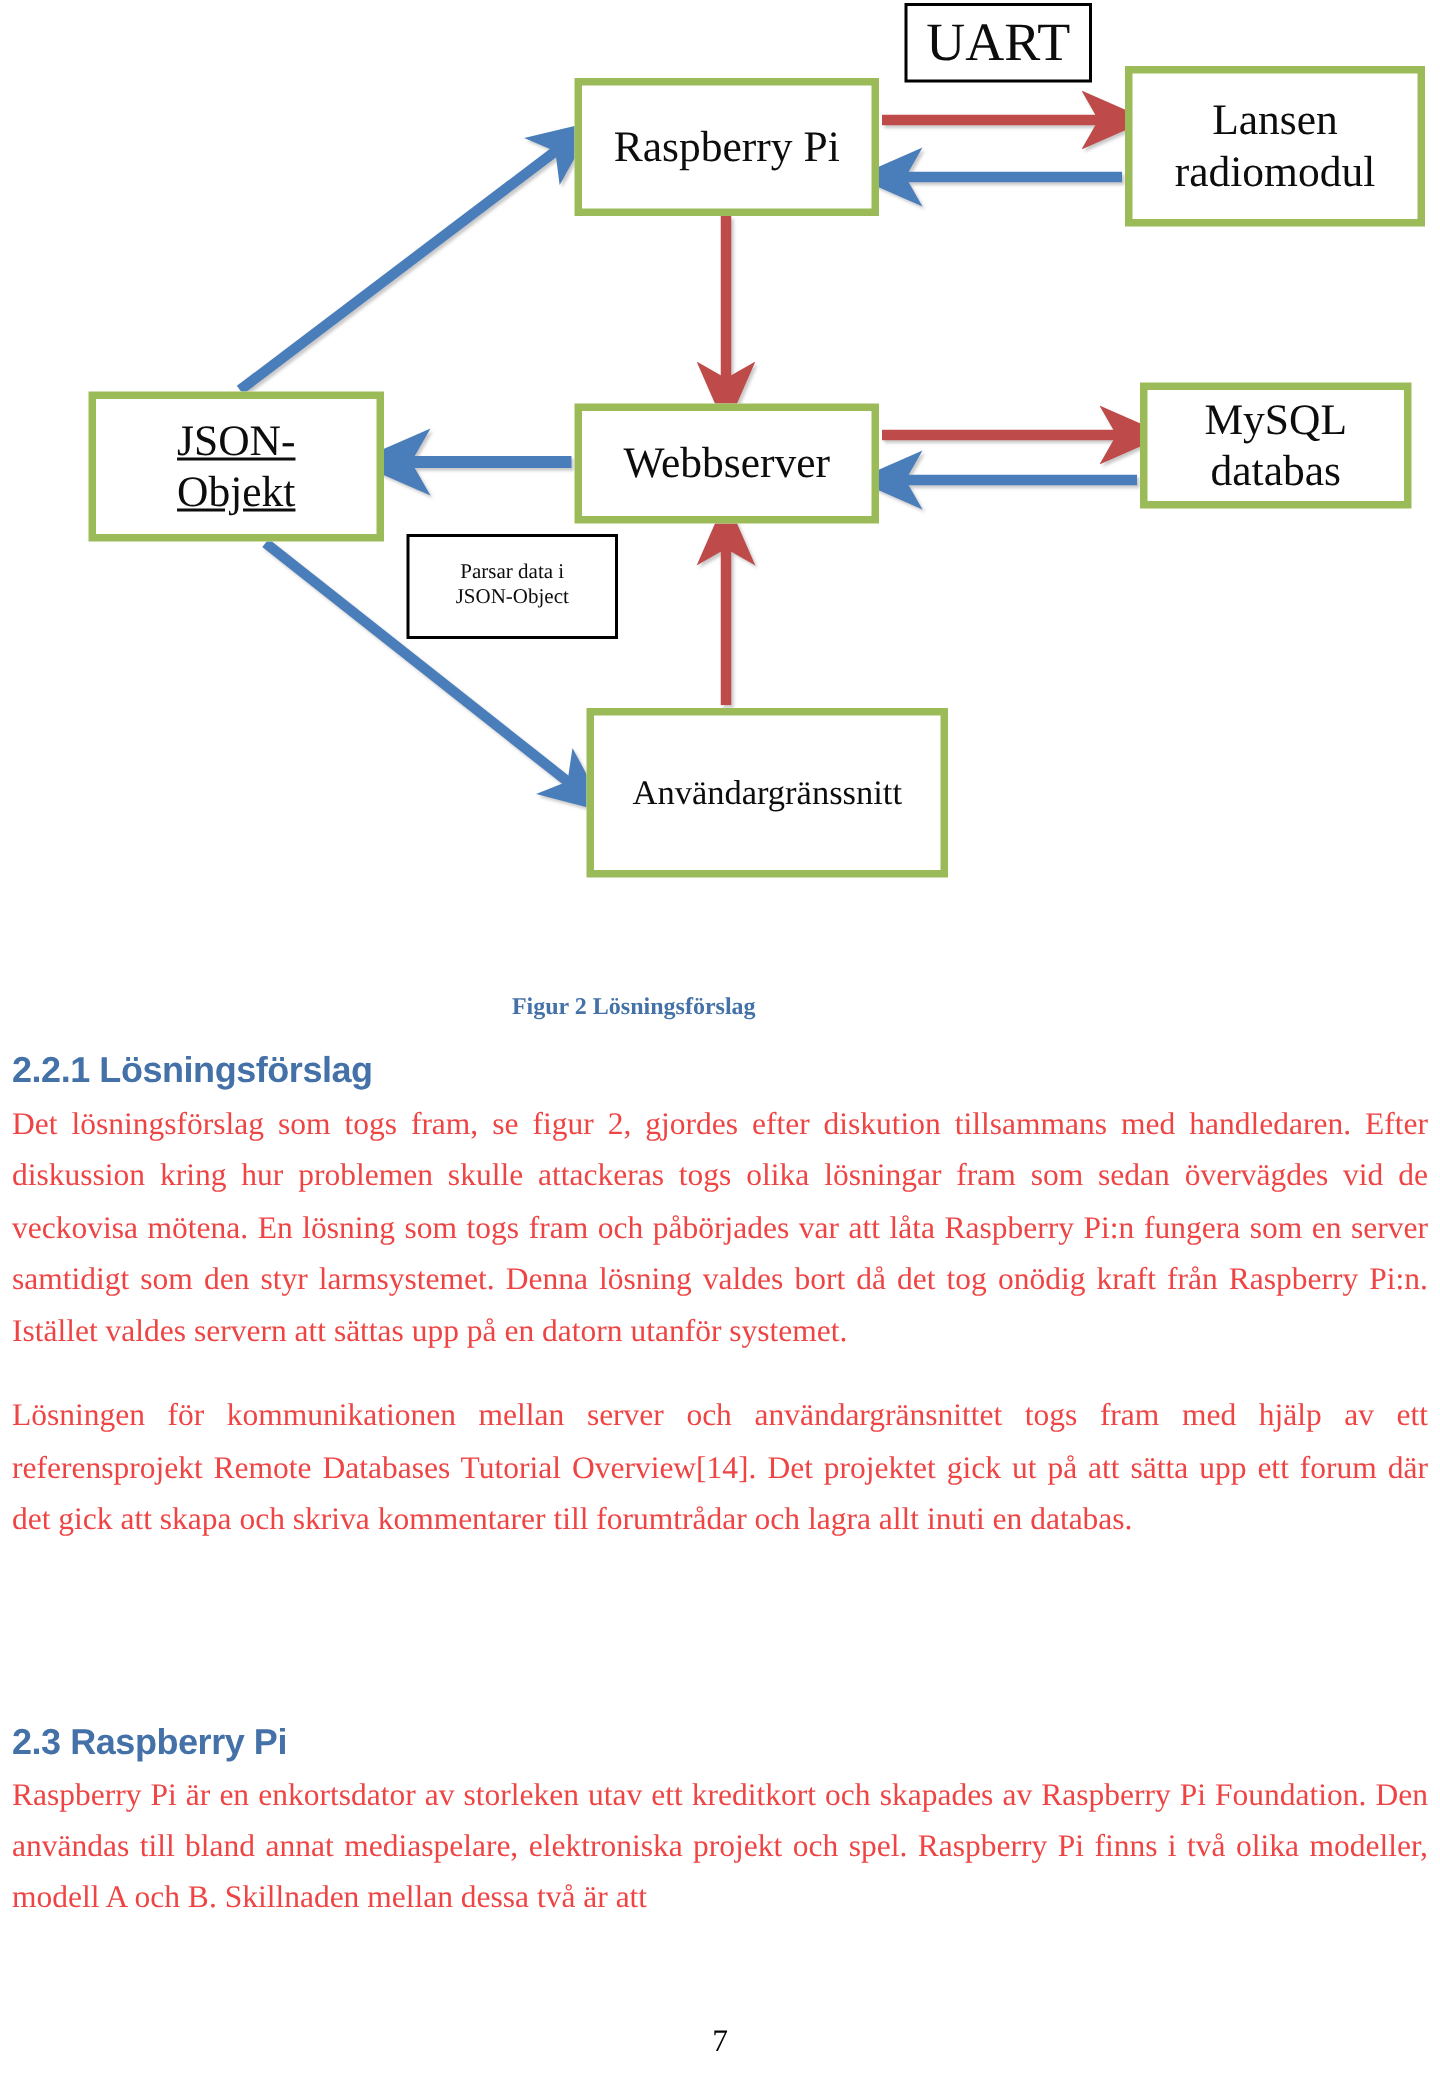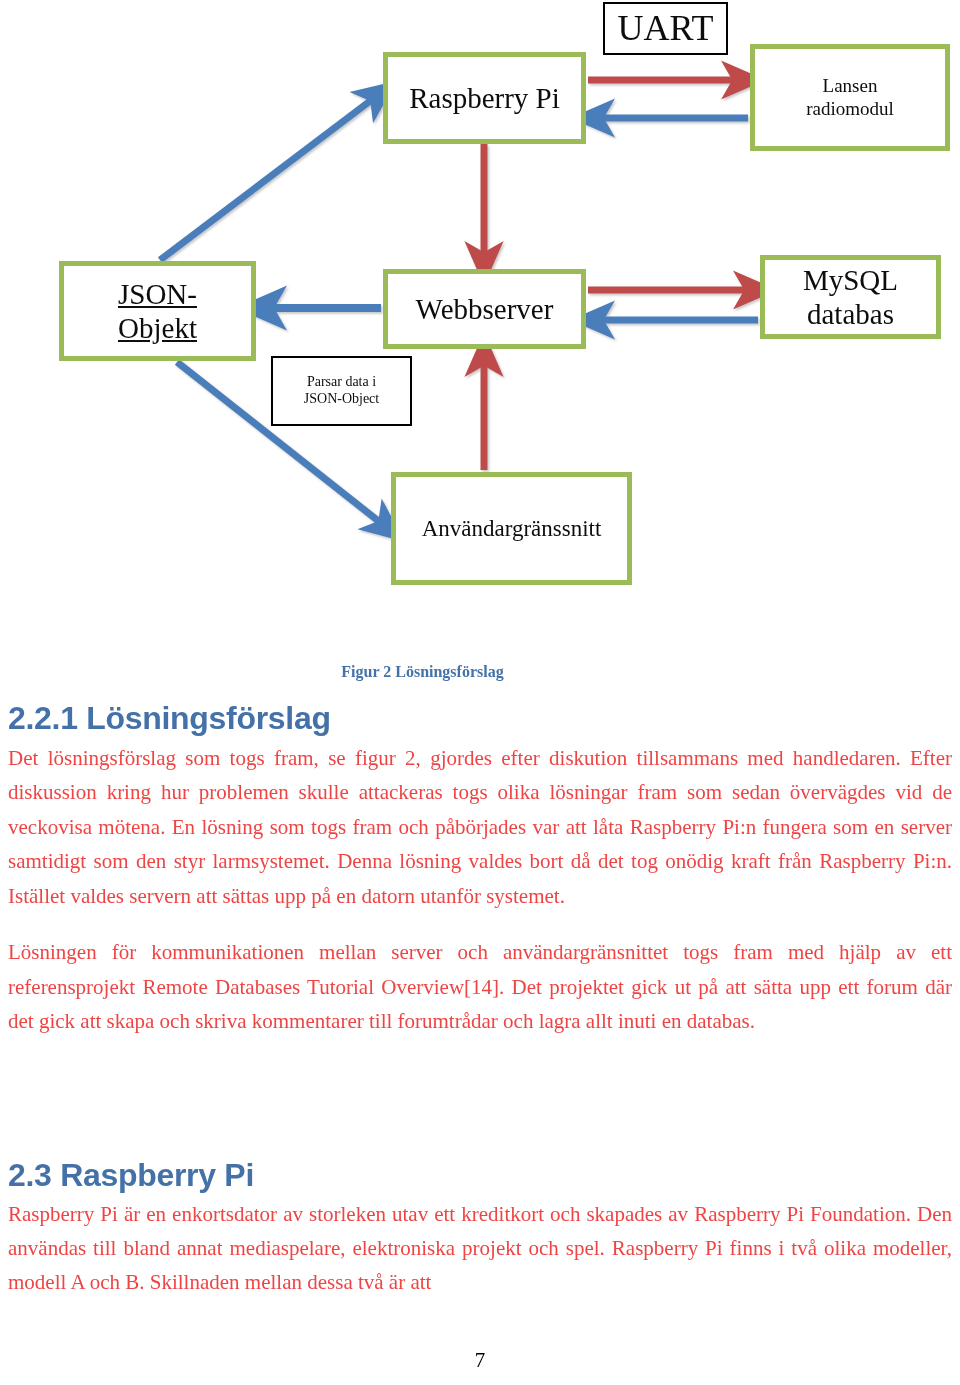--- a/index.html
+++ b/index.html
@@ -55,21 +55,21 @@
     align-items: center;
     justify-content: center;
     text-align: center;
     line-height: 1.2;
     font-family: "Liberation Serif", serif;
     color: #0d0d0d;
     z-index: 4;
   }
 
   #box-raspberry-pi { left: 383px; top: 52px; width: 203px; height: 92px; font-size: 29px; }
-  #box-lansen       { left: 750px; top: 44px; width: 200px; height: 107px; font-size: 19px; }
+  #box-lansen       { left: 750px; top: 44px; width: 200px; height: 107px; font-size: 29px; }
   #box-json-objekt  { left: 59px;  top: 261px; width: 197px; height: 100px; font-size: 29px; text-decoration: underline; }
   #box-webbserver   { left: 383px; top: 269px; width: 203px; height: 80px; font-size: 29px; }
   #box-mysql        { left: 760px; top: 255px; width: 181px; height: 84px; font-size: 29px; }
   #box-anvandar     { left: 391px; top: 472px; width: 241px; height: 113px; font-size: 23px; }
 
   #note-uart   { left: 603px; top: 2px;   width: 125px; height: 53px; font-size: 36px; }
   #note-parsar { left: 271px; top: 356px; width: 141px; height: 70px; font-size: 14px; }
 
   .node-text { display: block; }
 
@@ -89,21 +89,21 @@
   
   #content {
     position: absolute;
     left: 8px;
     top: 700px;
     width: 944px;
   }
   h2.section-heading {
     margin: 0 0 4px 0;
     font-family: "Liberation Sans", sans-serif;
-    font-size: 32px;
+    font-size: 24px;
     font-weight: bold;
     color: #4472A8;
     letter-spacing: -0.3px;
   }
   p.body-par {
     margin: 0 0 0 0;
     font-family: "Liberation Serif", serif;
     font-size: 21px;
     line-height: 1.64;
     text-align: justify;

